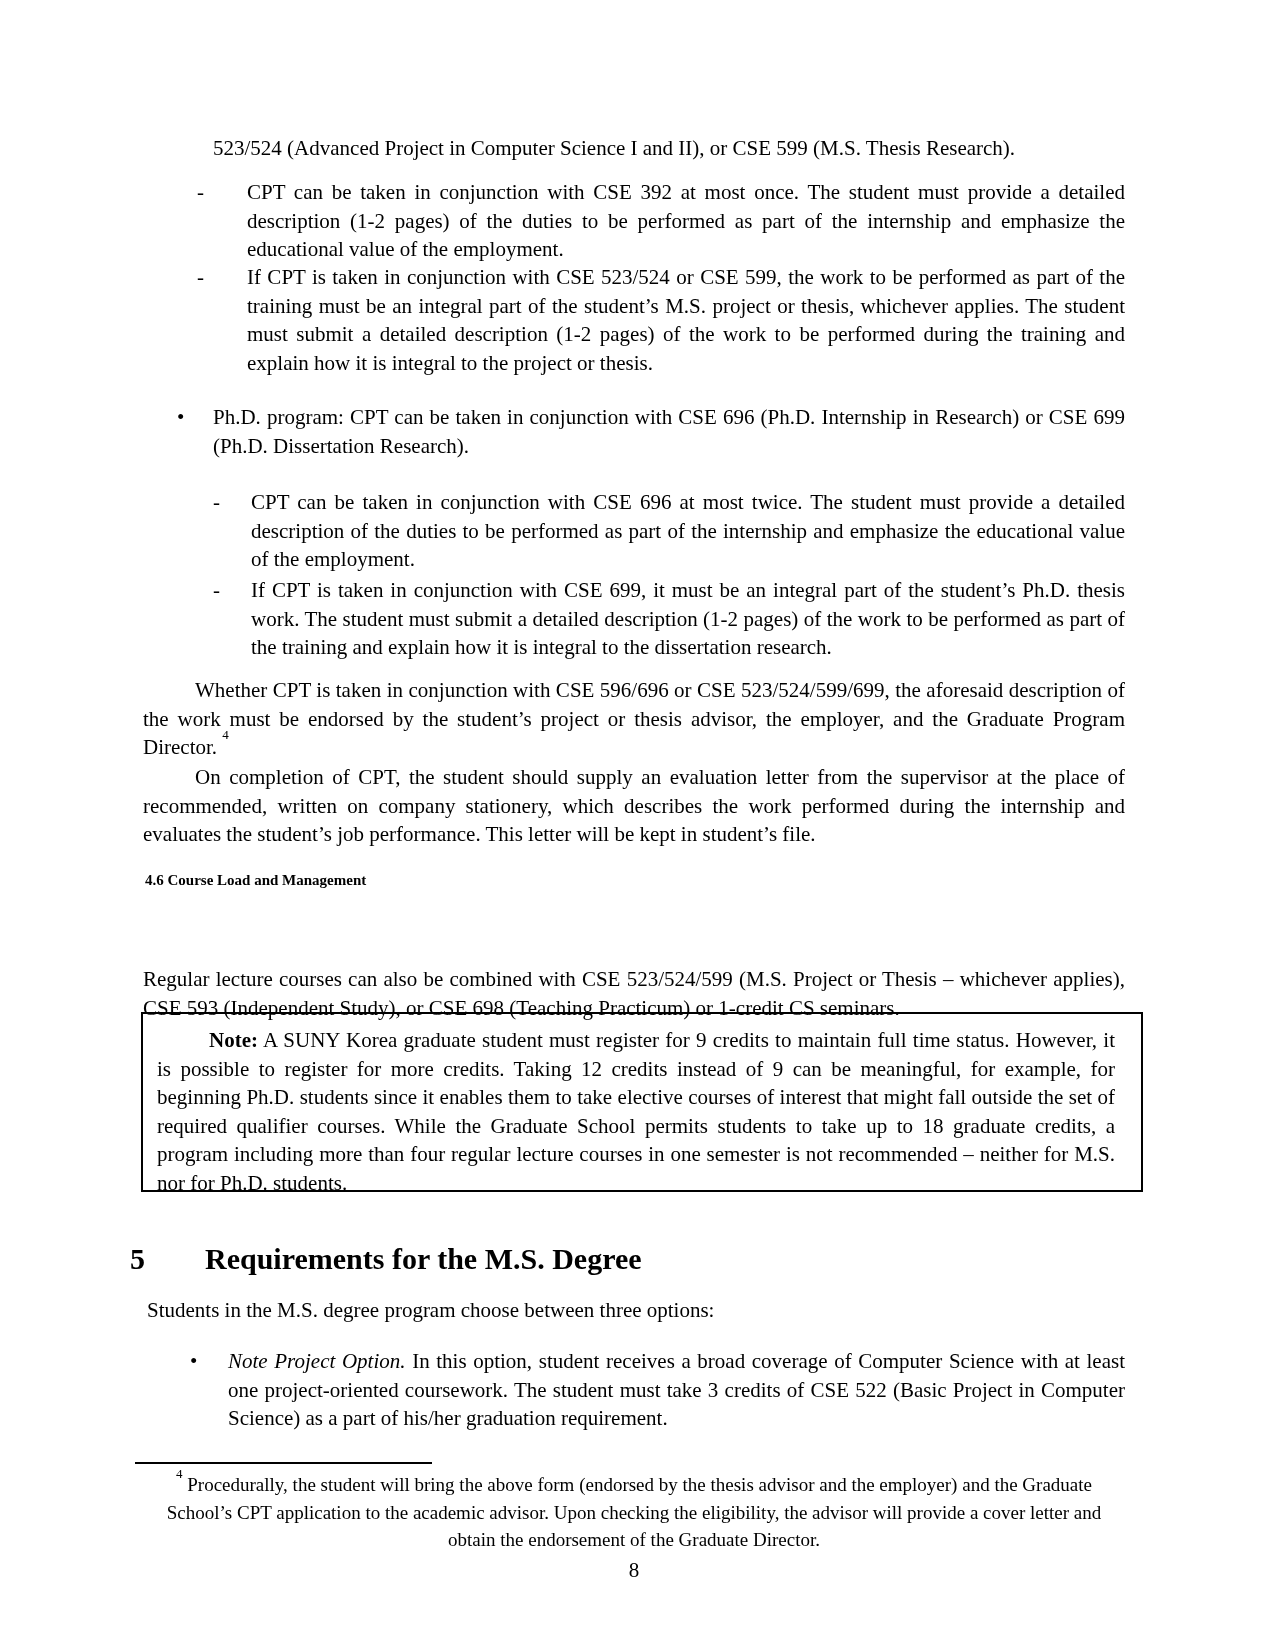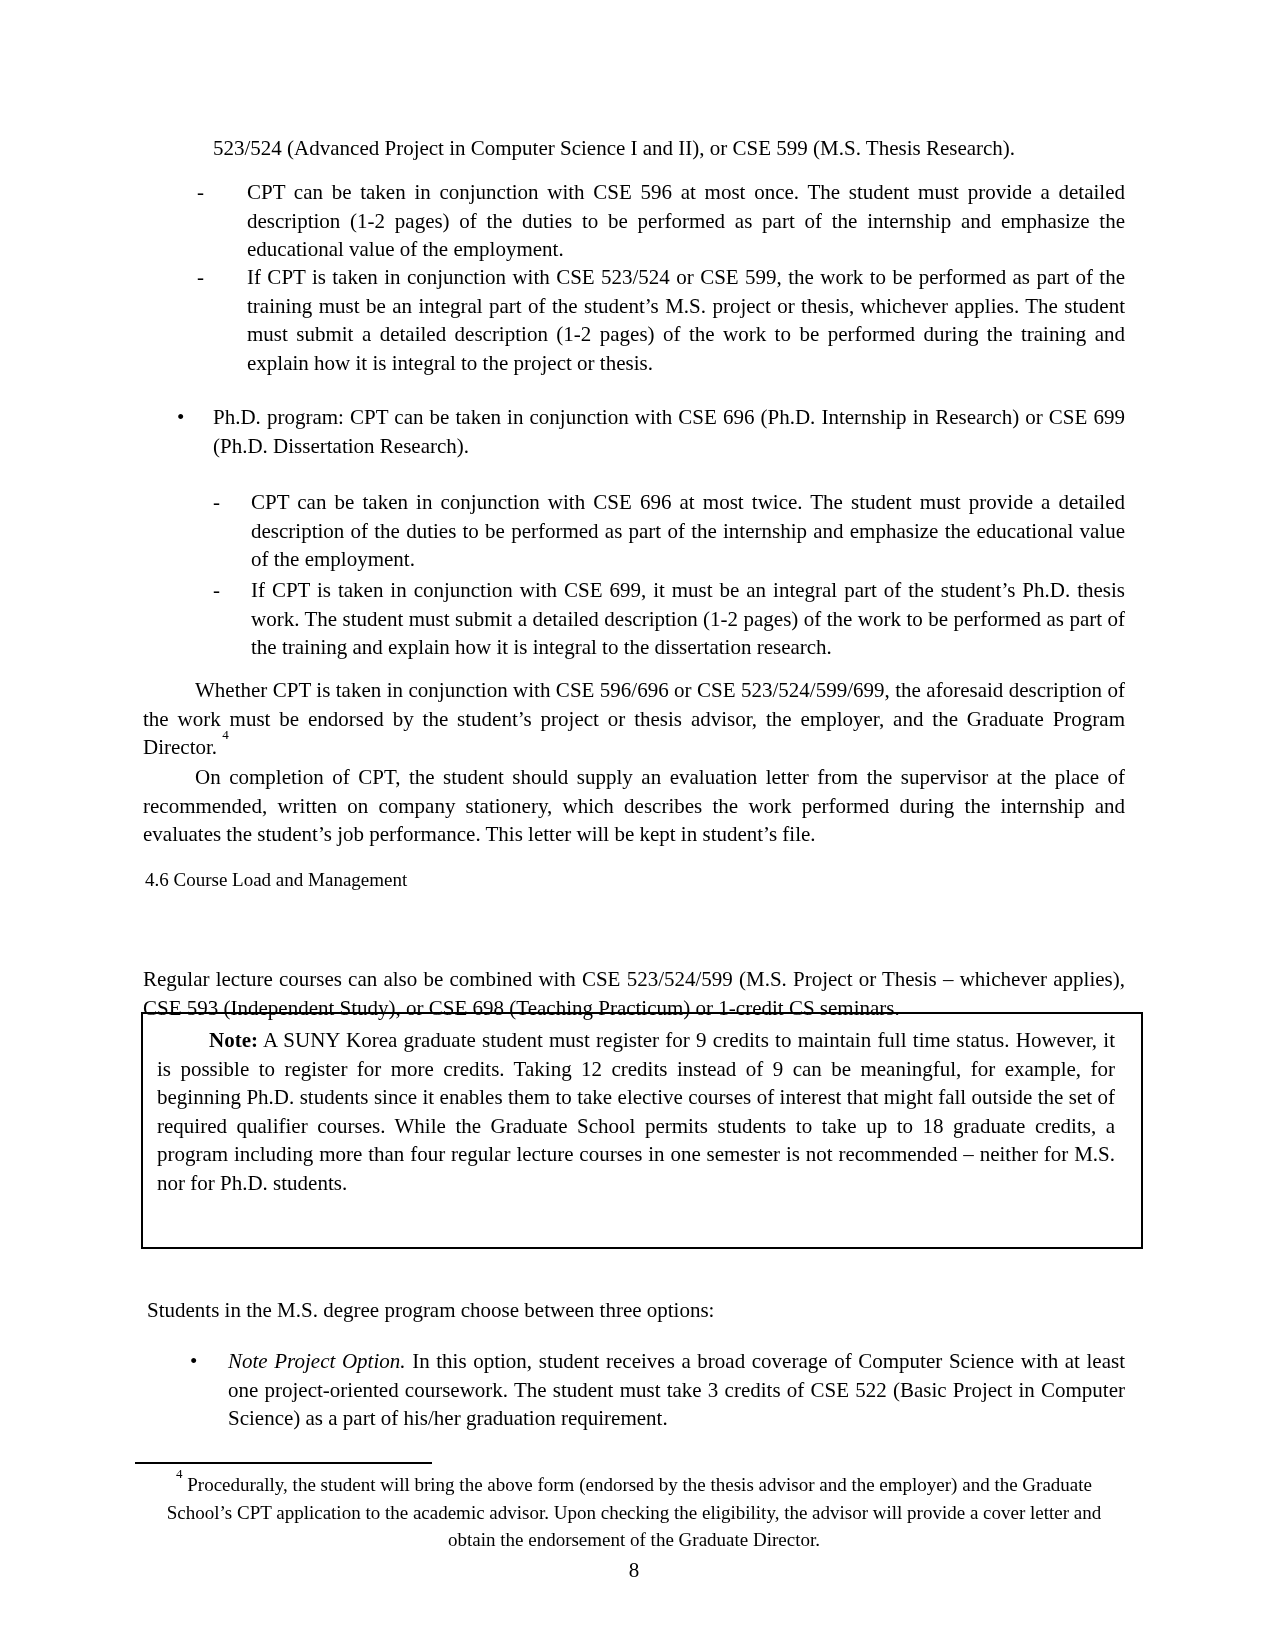--- a/index.html
+++ b/index.html
@@ -12,21 +12,21 @@
     overflow:hidden;
     padding-left:8px;
   }
   .abs { position:absolute; }
   .just { text-align:justify; }
   .li { position:absolute; }
   .li .marker { position:absolute; top:0; }
   .li .li-text { display:block; }
   .para { text-indent:52px; }
   .h46 {
-    font-weight:normal; font-size:19px; line-height:30px; white-space:nowrap;
+    font-weight:bold; font-size:15px; line-height:30px; white-space:nowrap;
   }
   .h5 { font-weight:bold; font-size:30px; line-height:36px; white-space:nowrap; }
   .h5-num { display:inline-block; width:75px; }
   .note-box {
     border:2px solid #000000;
     padding:12px 26px 0 14px;
     text-indent:52px; text-align:justify;
   }
   .bold { font-weight:bold; }
   .ital { font-style:italic; }
@@ -42,21 +42,21 @@
 </style>
 </head>
 <body>
 
 <div class="page">
 
   <div class="abs" style="left:213px; top:134px; width:912px;">523/524 (Advanced Project in Computer Science I and II), or CSE 599 (M.S. Thesis Research).</div>
 
   <div class="li just" style="left:143px; top:178px; width:982px; padding-left:104px;">
     <span class="marker" style="left:54px;">-</span>
-    <span class="li-text">CPT can be taken in conjunction with CSE 596 at most once. The student must provide a detailed description (1-2 pages) of the duties to be performed as part of the internship and emphasize the educational value of the employment.</span>
+    <span class="li-text">CPT can be taken in conjunction with CSE 392 at most once. The student must provide a detailed description (1-2 pages) of the duties to be performed as part of the internship and emphasize the educational value of the employment.</span>
   </div>
 
   <div class="li just" style="left:143px; top:263px; width:982px; padding-left:104px;">
     <span class="marker" style="left:54px;">-</span>
     <span class="li-text">If CPT is taken in conjunction with CSE 523/524 or CSE 599, the work to be performed as part of the training must be an integral part of the student’s M.S. project or thesis, whichever applies. The student must submit a detailed description (1-2 pages) of the work to be performed during the training and explain how it is integral to the project or thesis.</span>
   </div>
 
   <div class="li just" style="left:143px; top:403px; width:982px; padding-left:70px;">
     <span class="marker" style="left:34px;">•</span>
     <span class="li-text">Ph.D. program: CPT can be taken in conjunction with CSE 696 (Ph.D. Internship in Research) or CSE 699 (Ph.D. Dissertation Research).</span>
@@ -76,25 +76,28 @@
     <span>Whether CPT is taken in conjunction with CSE 596/696 or CSE 523/524/599/699, the aforesaid description of the work must be endorsed by the student’s project or thesis advisor, the employer, and the Graduate Program Director.</span>
     <sup class="fnref">4</sup>
   </div>
 
   <div class="abs just para" style="left:143px; top:763px; width:982px;">On completion of CPT, the student should supply an evaluation letter from the supervisor at the place of recommended, written on company stationery, which describes the work performed during the internship and evaluates the student’s job performance. This letter will be kept in student’s file.</div>
 
   <div class="abs h46" style="left:145px; top:865px;">4.6 Course Load and Management</div>
 
   <div class="abs just" style="left:143px; top:965px; width:982px;">Regular lecture courses can also be combined with CSE 523/524/599 (M.S. Project or Thesis – whichever applies), CSE 593 (Independent Study), or CSE 698 (Teaching Practicum) or 1-credit CS seminars.</div>
 
-  <div class="abs note-box" style="left:141px; top:1012px; width:1002px; height:237px;">
+  <div class="abs note-box" style="left:141px; top:1012px; width:1002px; height:180px;">
     <span class="bold">Note:</span>
     <span>A SUNY Korea graduate student must register for 9 credits to maintain full time status. However, it is possible to register for more credits. Taking 12 credits instead of 9 can be meaningful, for example, for beginning Ph.D. students since it enables them to take elective courses of interest that might fall outside the set of required qualifier courses. While the Graduate School permits students to take up to 18 graduate credits, a program including more than four regular lecture courses in one semester is not recommended – neither for M.S. nor for Ph.D. students.</span>
   </div>
 
+  <div class="abs h5" style="left:130px; top:1241px;">
+    <span class="h5-num">5</span><span>Requirements for the M.S. Degree</span>
+  </div>
 
   <div class="abs" style="left:147px; top:1296px; width:978px;">Students in the M.S. degree program choose between three options:</div>
 
   <div class="li just" style="left:143px; top:1347px; width:982px; padding-left:85px;">
     <span class="marker" style="left:47px;">•</span>
     <span class="li-text"><i class="ital">Note Project Option.</i> <span>In this option, student receives a broad coverage of Computer Science with at least one project-oriented coursework. The student must take 3 credits of CSE 522 (Basic Project in Computer Science) as a part of his/her graduation requirement.</span></span>
   </div>
 
   <div class="abs rule" style="left:135px; top:1462px; width:297px; height:2px;"></div>
 

